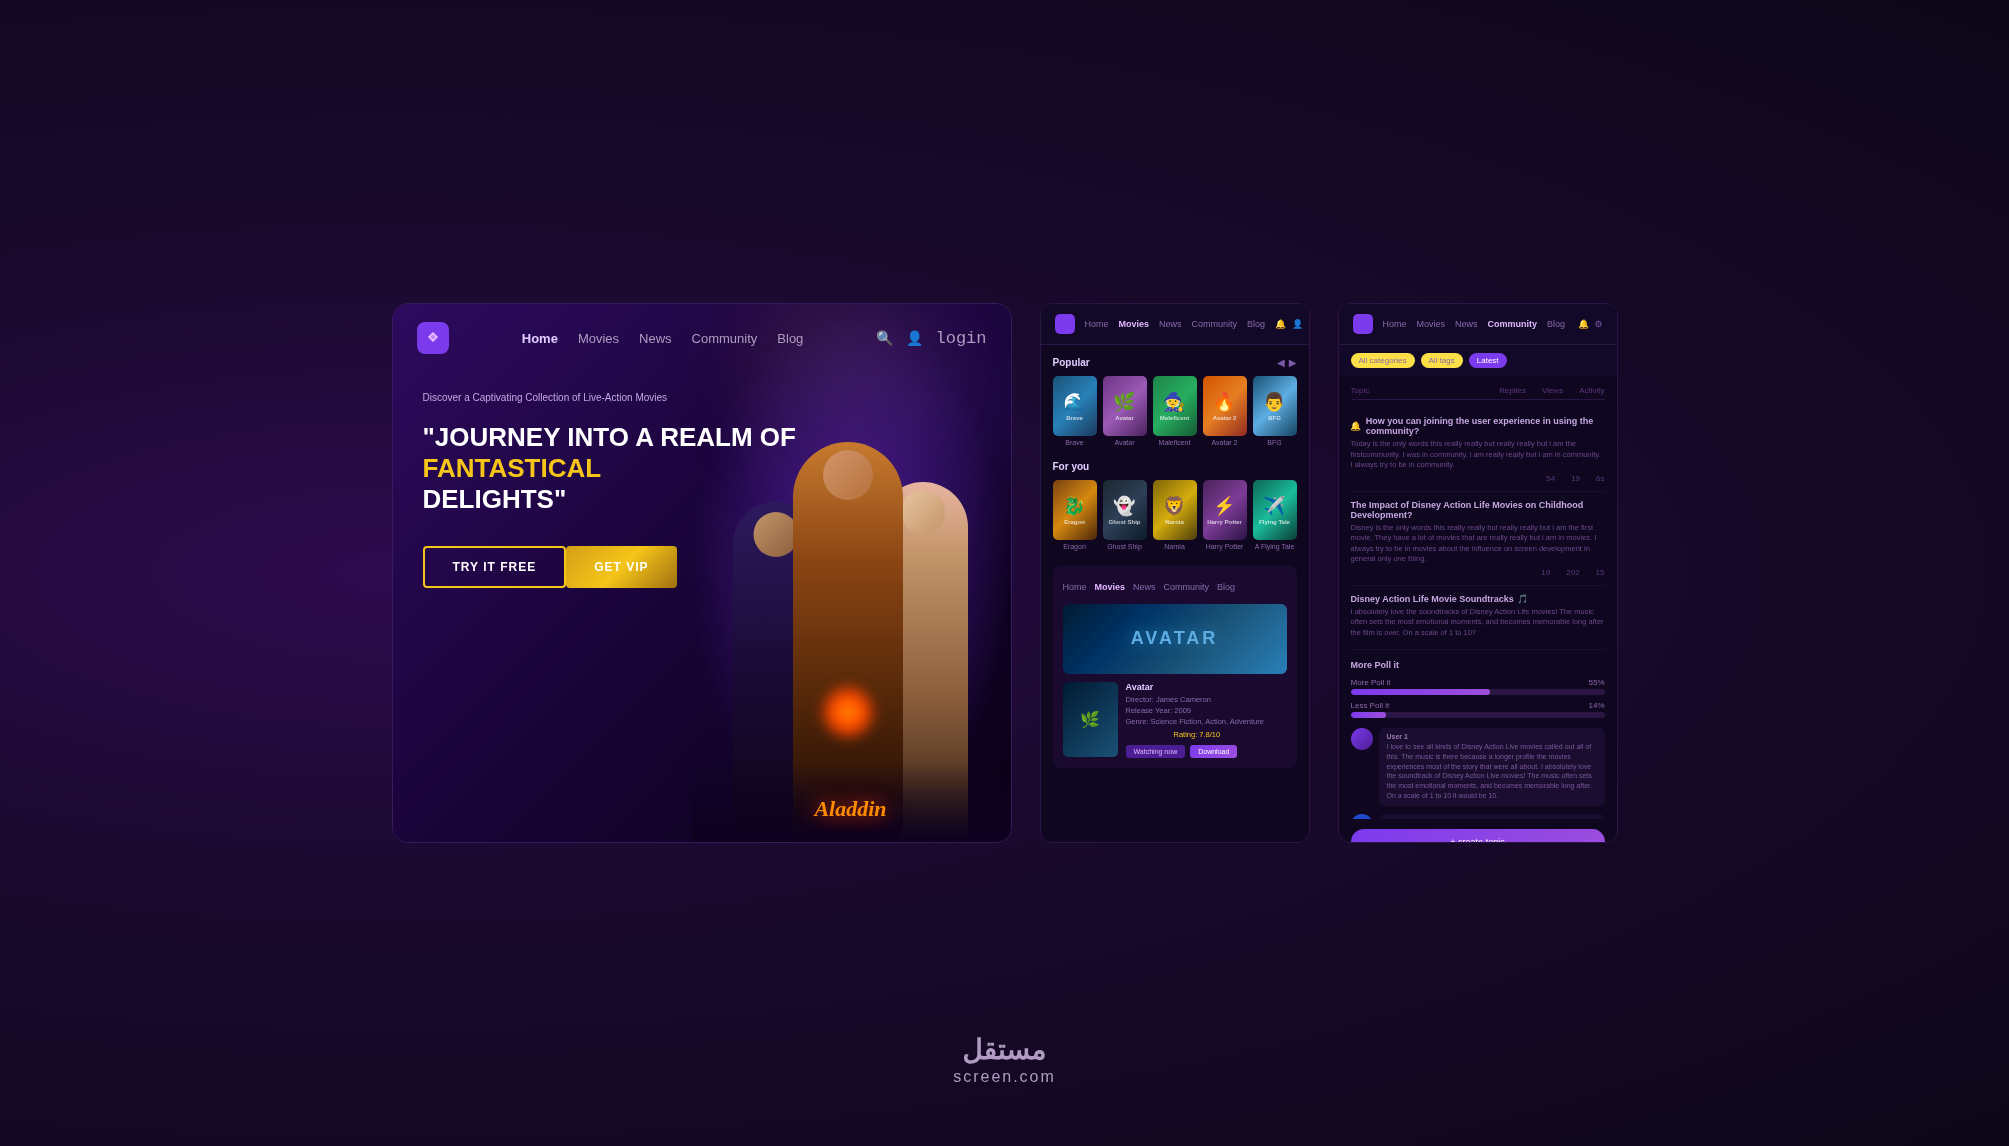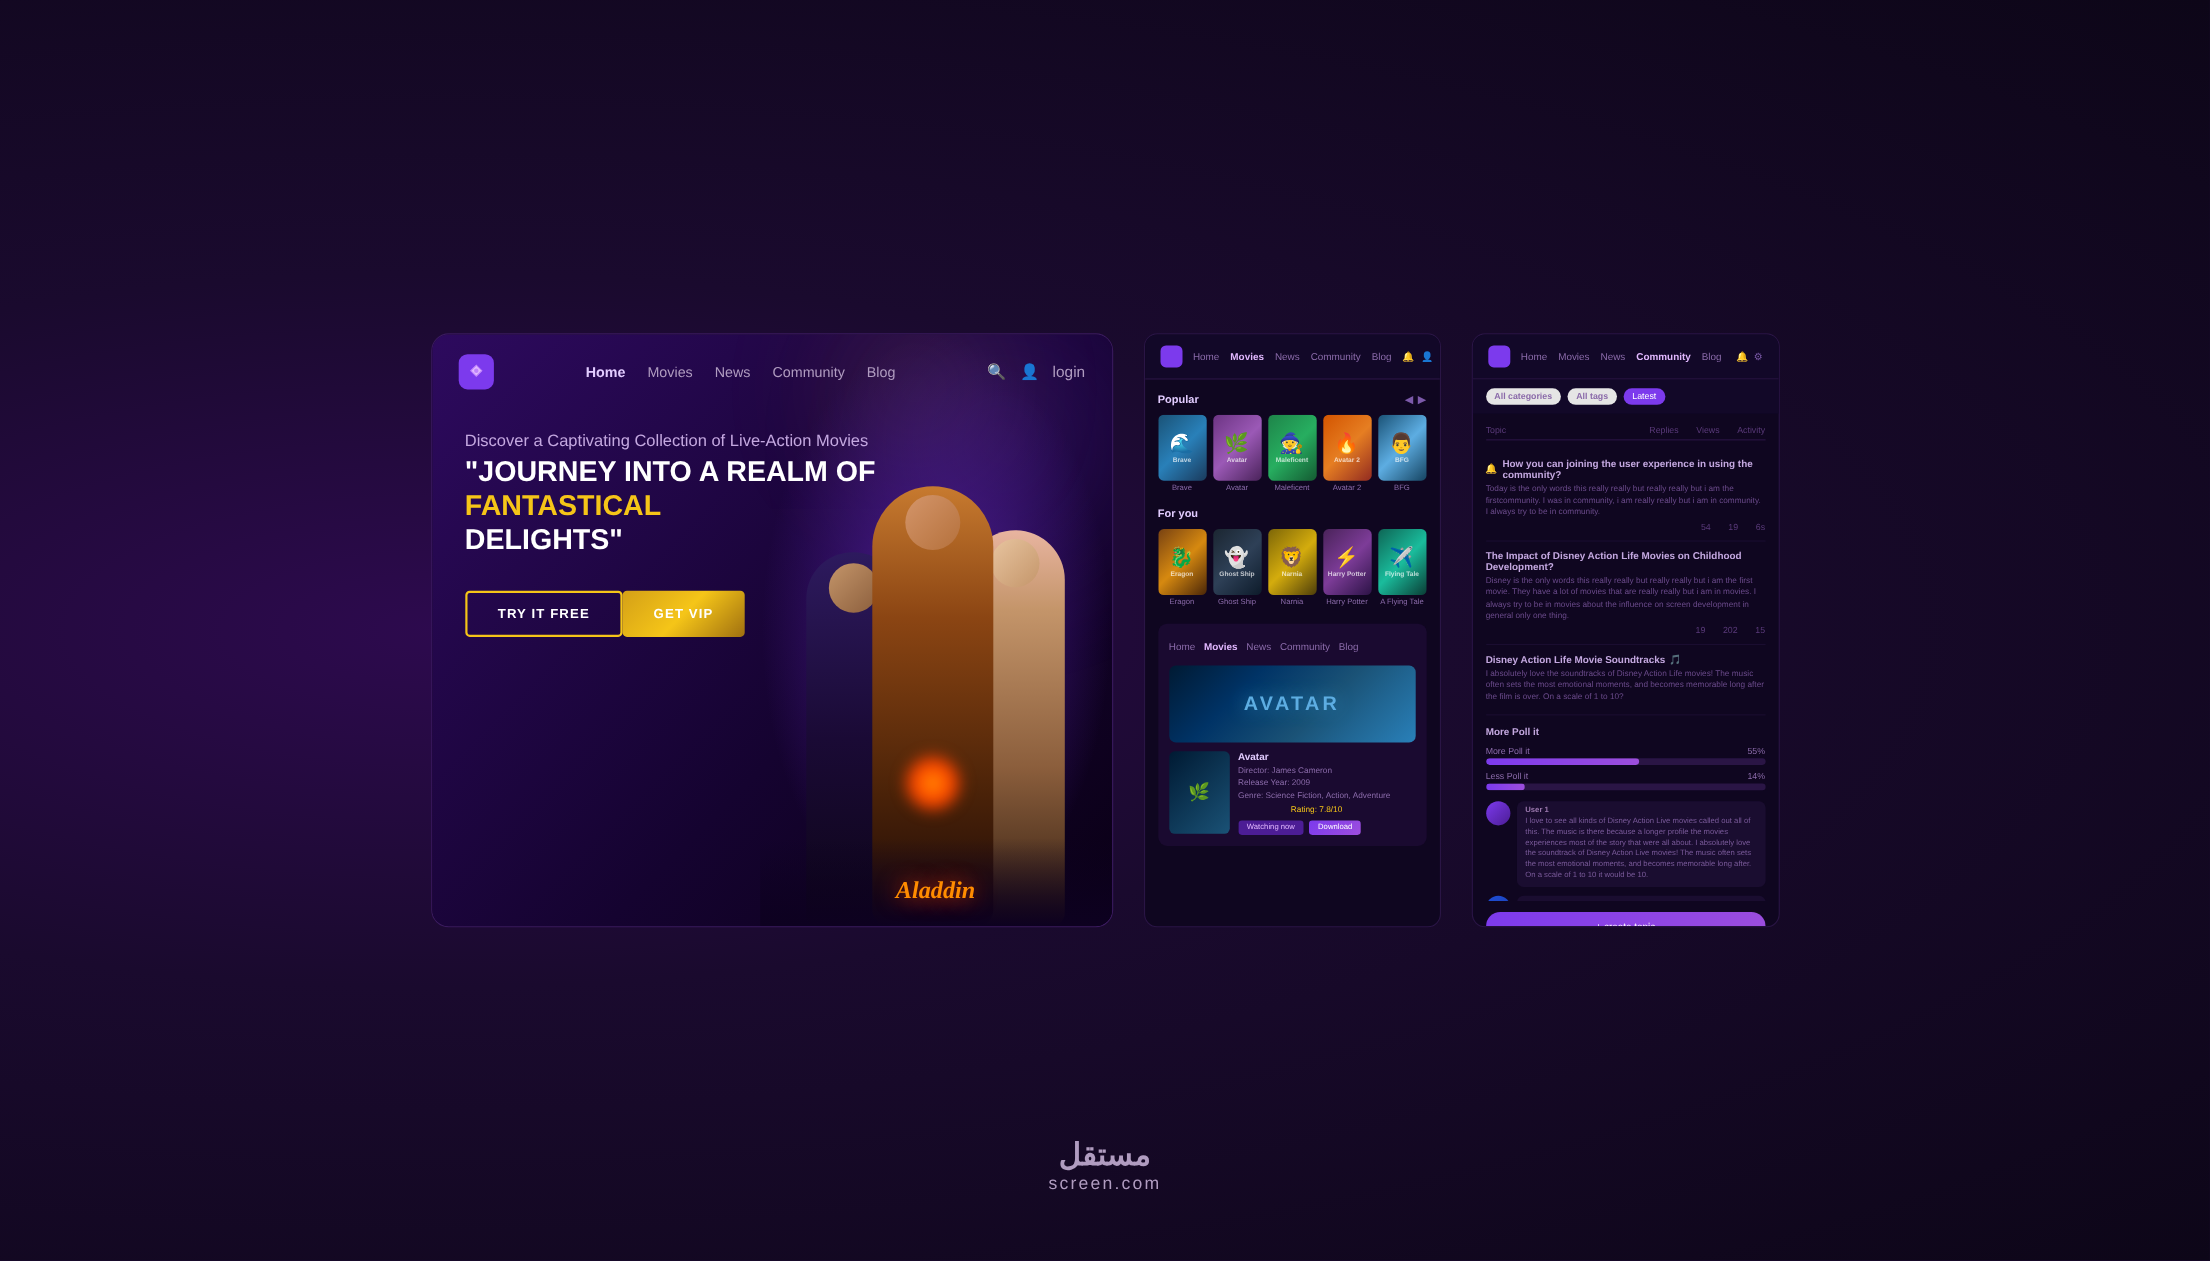--- a/index.html
+++ b/index.html
@@ -96,35 +96,36 @@
     }
 
     .nav-icon {
       color: #b09cc0;
       font-size: 14px;
       cursor: pointer;
     }
 
     .login-btn {
       color: #b09cc0;
-      font-size: 14px;
+      font-size: 17px;
       cursor: pointer;
+      font-family: Liberation Mono, monospace;
     }
 
     
     .hero-content {
       position: relative;
       z-index: 10;
       padding: 20px 30px;
     }
 
     .hero-subtitle {
       color: #c4a8e0;
-      font-size: 15px;
-      margin-bottom: 4px;
+      font-size: 10px;
+      margin-bottom: 19px;
     }
 
     .hero-title {
       font-size: 26px;
       font-weight: 900;
       color: white;
       line-height: 1.2;
       text-transform: uppercase;
       margin-bottom: 30px;
     }
@@ -423,23 +424,22 @@
       cursor: pointer;
       border: none;
     }
 
     .filter-btn.active {
       background: #7c3aed;
       color: white;
     }
 
     .filter-btn.inactive {
-      background: #e5e5e5;
+      background: #fde047;
       color: #8b6baa;
-      font-weight: bold;
     }
 
     .community-content {
       padding: 10px 12px;
       overflow-y: auto;
       height: calc(100% - 95px);
     }
 
     .topic-header {
       display: flex;

